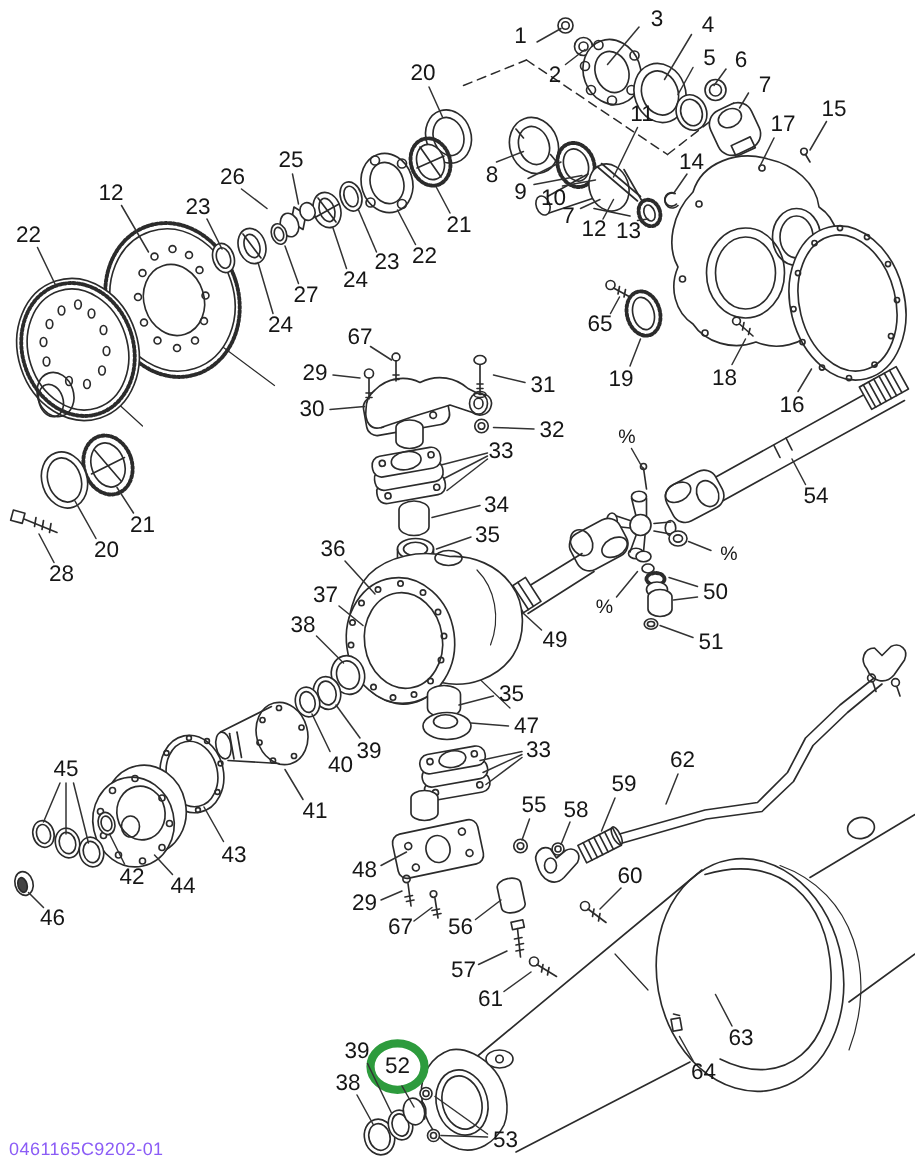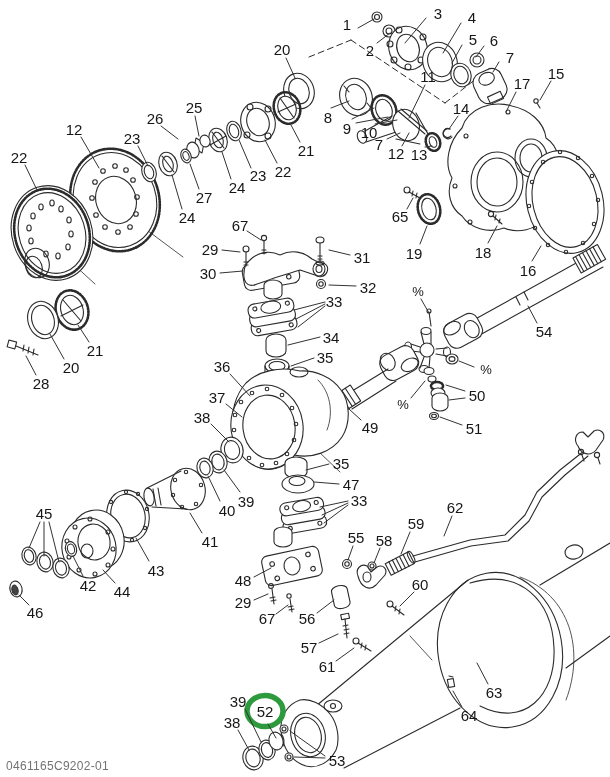--- a/index.html
+++ b/index.html
@@ -10,21 +10,21 @@
   .ln, svg path, svg ellipse, svg circle, svg line, svg rect, svg polyline, svg polygon{
       stroke:#2b2b2b;stroke-width:1.1;fill:none;stroke-linecap:round;stroke-linejoin:round;}
   .thin{stroke-width:.8;}
   .fillw{fill:#ffffff;}
   .dark{fill:#444;}
   .teeth{stroke-width:2.6;stroke-dasharray:1.6 1.4;}
   .dash{stroke-dasharray:6 4;stroke-width:1;}
   text.callout{font-family:"Liberation Sans",sans-serif;font-size:15px;fill:#161616;
       text-anchor:middle;dominant-baseline:central;stroke:none;}
   .leader{stroke:#333;stroke-width:1;}
-  .footer-code{position:absolute;color:#737373;font-size:12px;letter-spacing:.3px;}
+  .footer-code{position:absolute;color:#8b5cf6;font-size:12px;letter-spacing:.3px;}
   #code-left{left:6px;top:759px;}
   #code-right{left:583px;top:796px;font-size:13px;}
 </style>
 </head>
 <body>
 
 <div id="stage">
 
 <svg id="art" width="610" height="777" viewBox="0 0 610 777">
 

